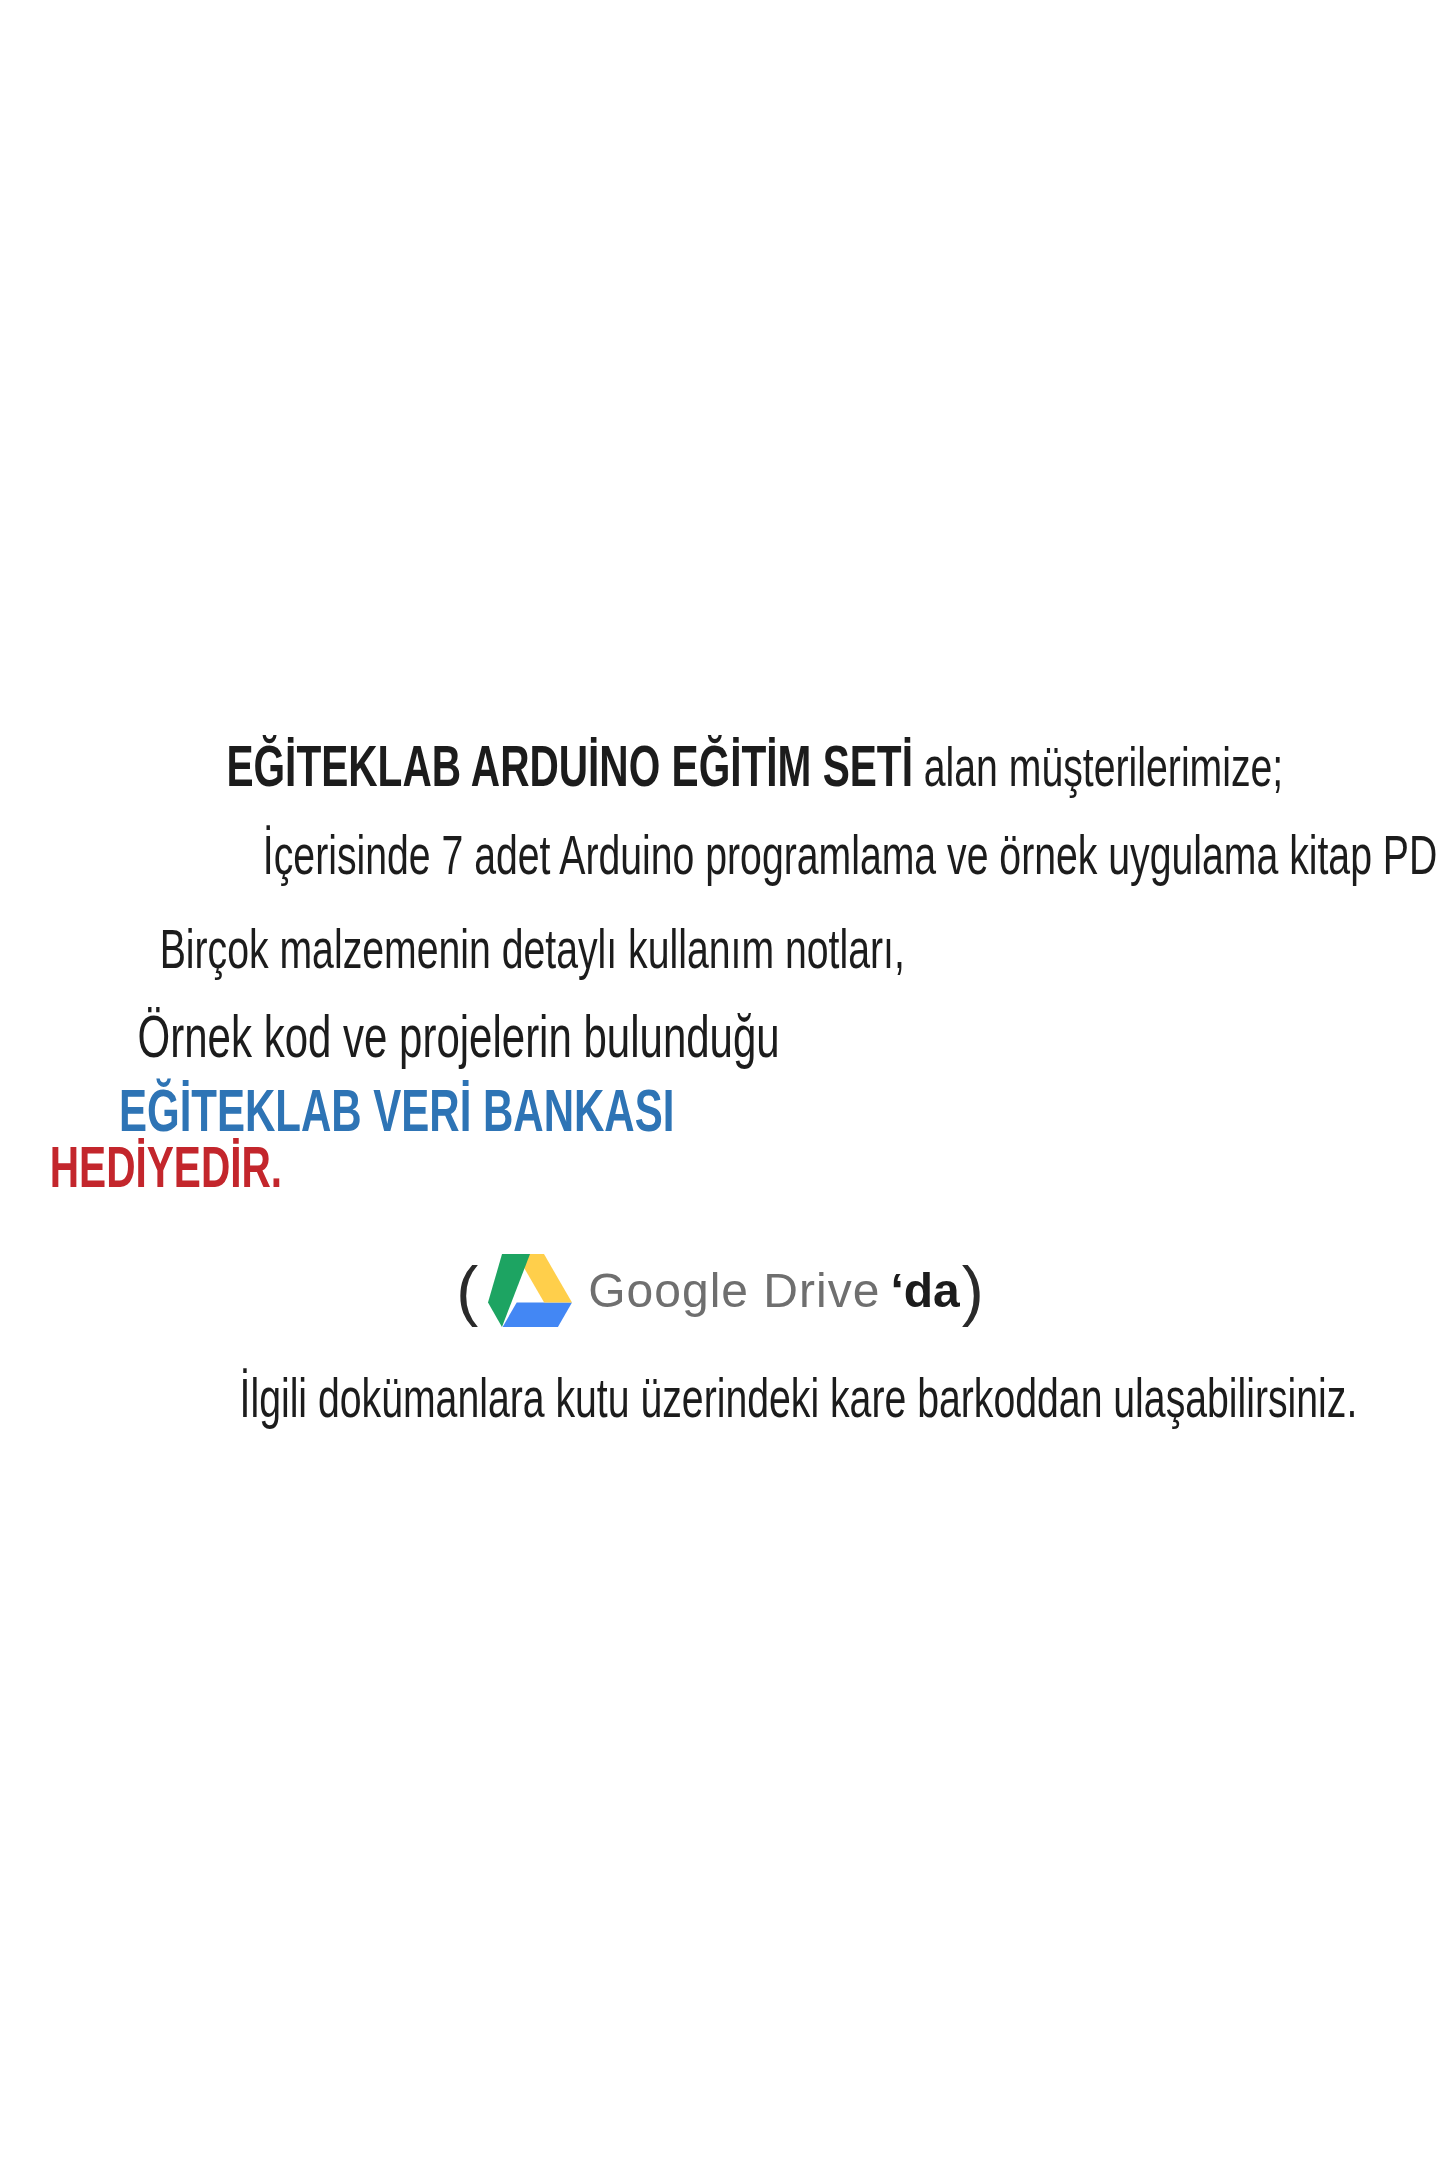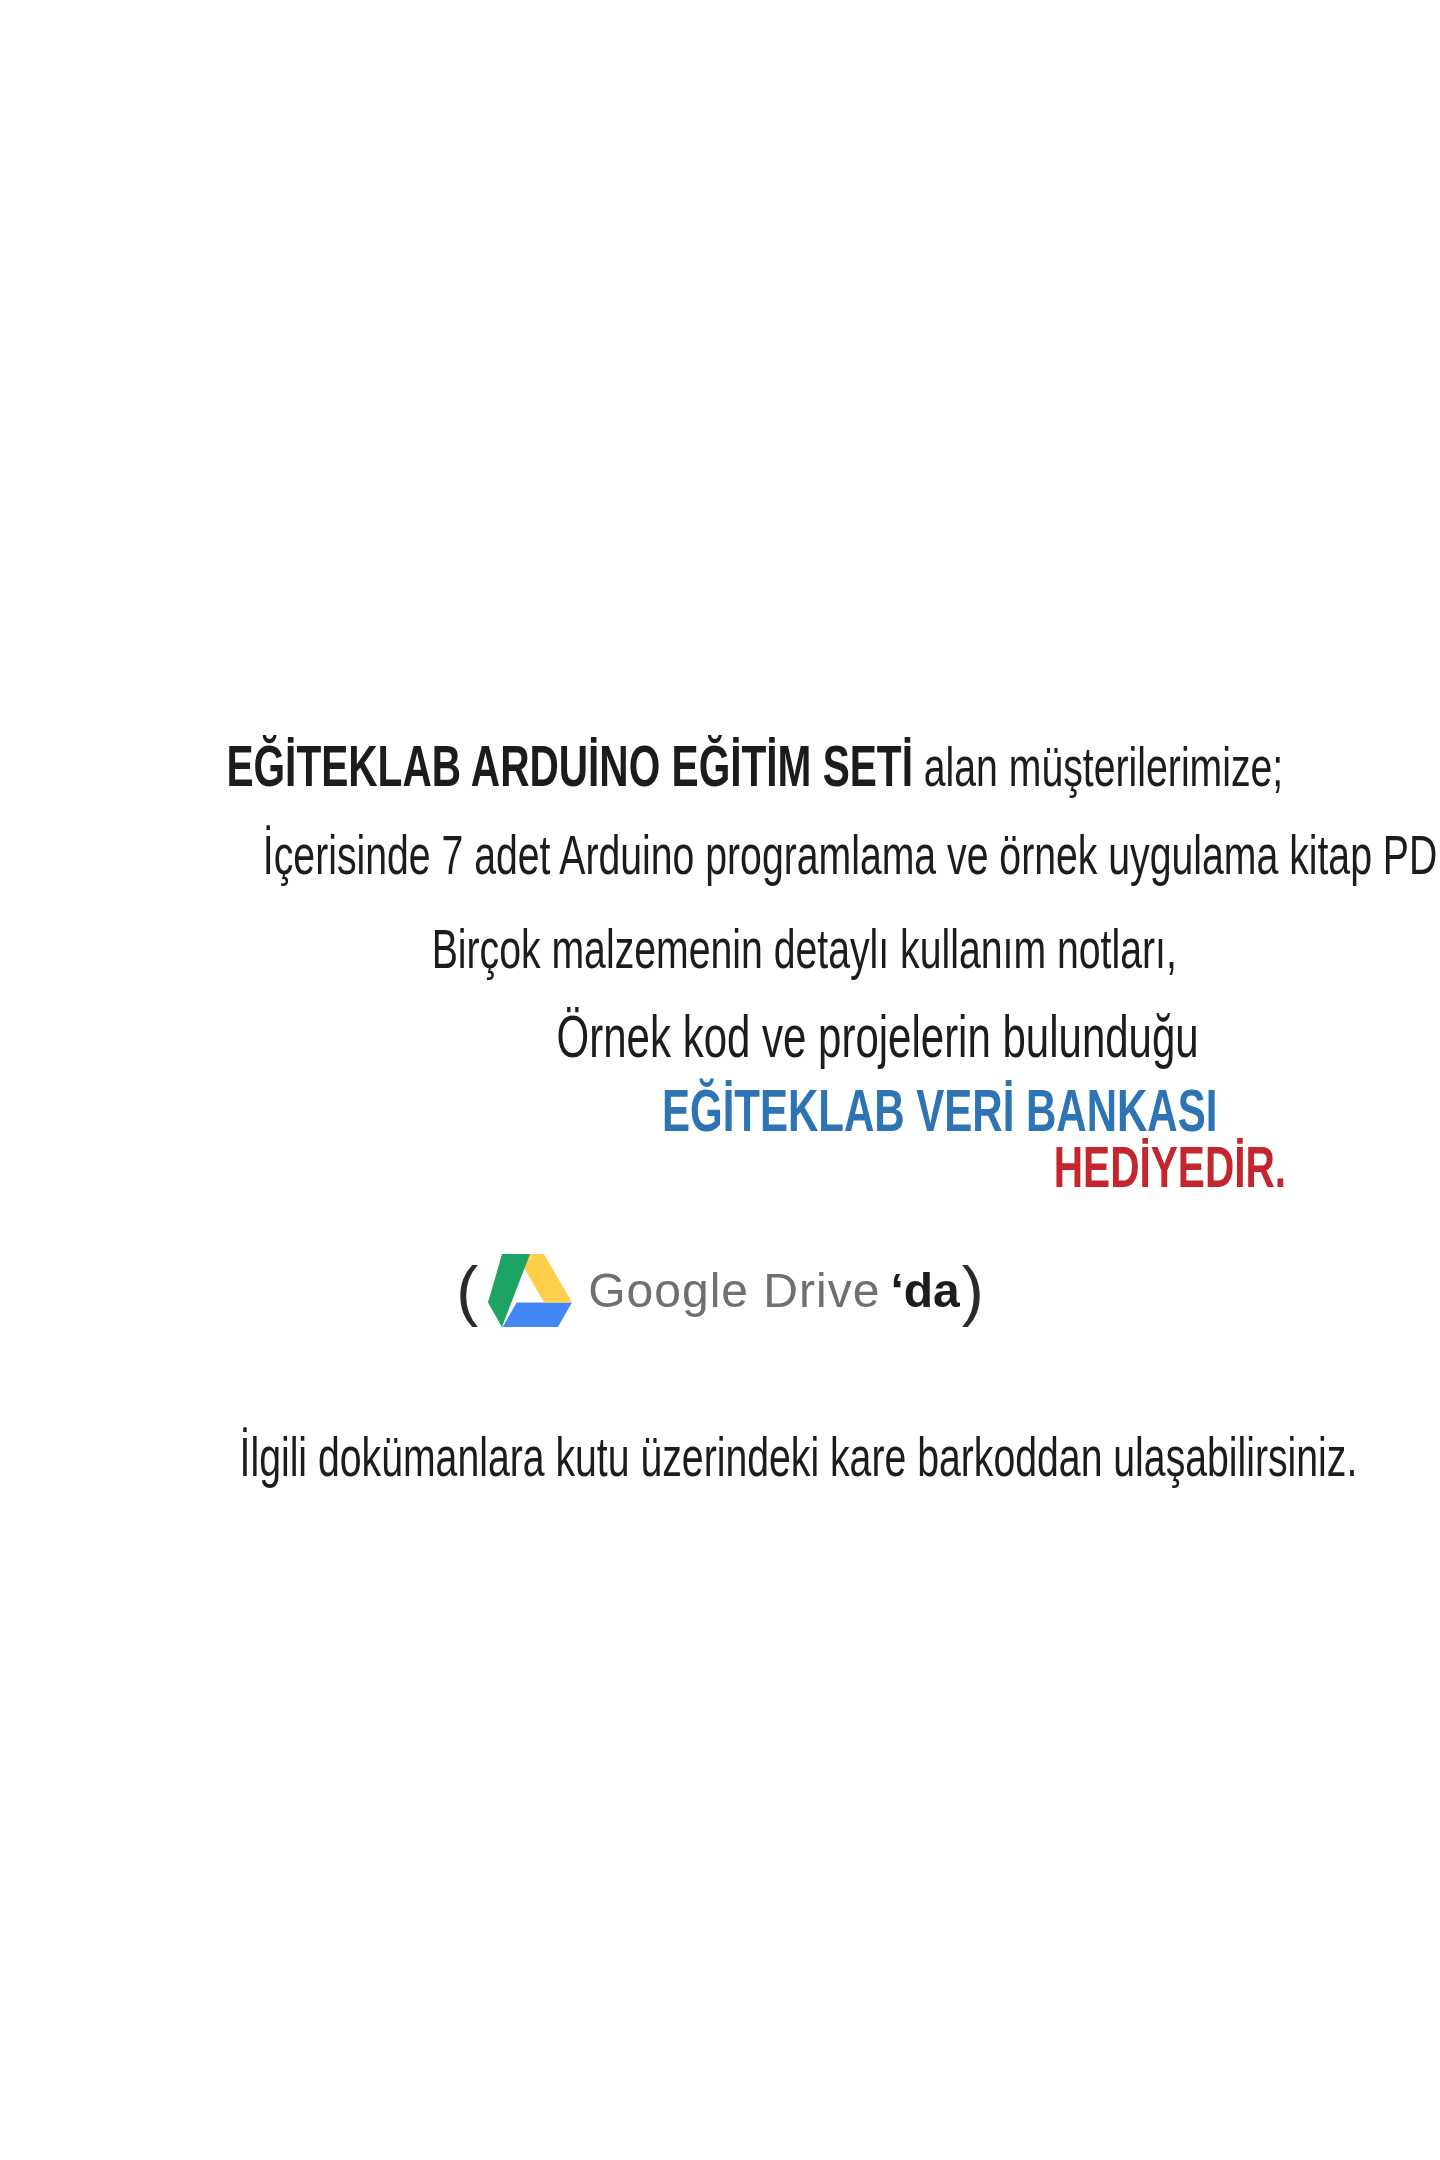--- a/index.html
+++ b/index.html
@@ -17,38 +17,38 @@
   }
   .page {
     position: absolute;
     inset: 0;
     background: #ffffff;
   }
   .line {
     position: absolute;
     left: 0;
     width: 1336px;
-    text-align: right;
+    text-align: left;
     white-space: nowrap;
     line-height: 1.15;
   }
   .cond {
     display: inline-block;
     transform: scaleX(0.70);
     transform-origin: 50% 50%;
     white-space: nowrap;
   }
   .t-heading      { top: 733px;  font-size: 56px; }
   .t-heading .hb  { font-weight: 700; font-size: 58px; }
   .t-pdf          { top: 823px;  font-size: 56px; }
   .t-notes        { top: 917px;  font-size: 56px; }
   .t-projects     { top: 1002px; font-size: 60px; }
   .t-bank         { top: 1076px; font-size: 60px; font-weight: 700; color: var(--accent_blue, #2E74B5); }
   .t-gift         { top: 1134px; font-size: 58px; font-weight: 700; color: var(--accent_red, #C3262C); }
-  .t-footer       { top: 1425px; font-size: 56px; }
+  .t-footer       { top: 1366px; font-size: 56px; }
 
   .drive-row {
     position: absolute;
     top: 1248px;
     left: 0;
     width: 1440px;
     height: 84px;
     display: flex;
     justify-content: center;
     align-items: center;

